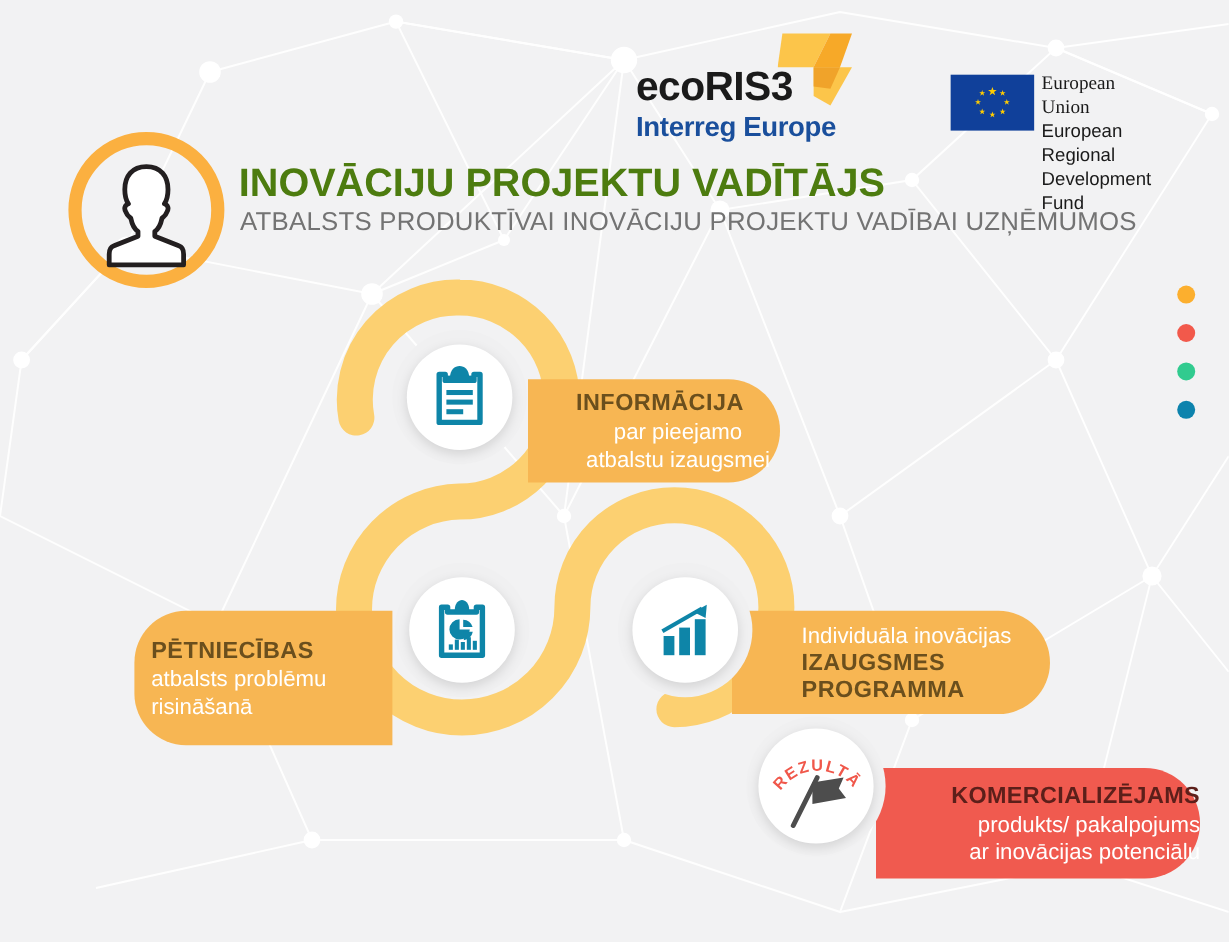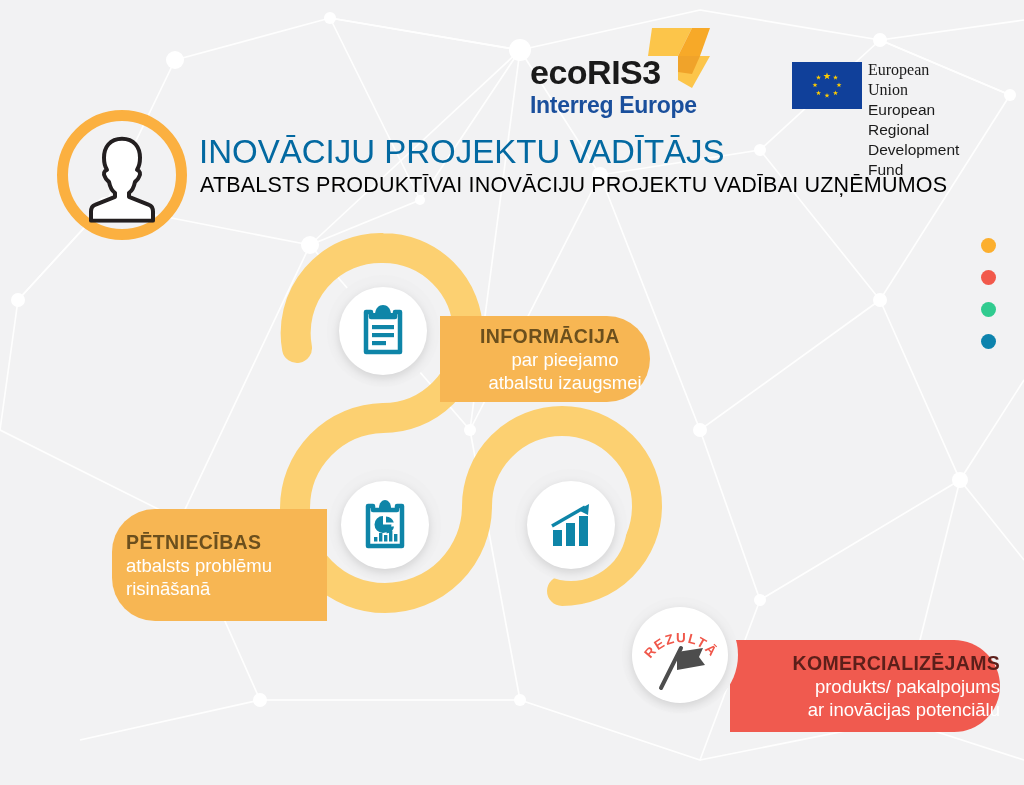--- a/index.html
+++ b/index.html
@@ -28,26 +28,26 @@
   .eutext div:first-child{font-size:16px;font-family:Liberation Serif, serif;}
 
   
   .person-ring{
     position:absolute;left:57px;top:110px;width:130px;height:130px;
     border-radius:50%;border:11px solid #fbb040;box-sizing:border-box;
   }
   .person-ring svg{position:absolute;left:50%;top:50%;transform:translate(-50%,-48%);}
   .title-main{
     position:absolute;left:199px;top:133px;
-    font-size:33px;font-weight:normal;color:#0369a1;letter-spacing:0px;
+    font-size:33px;font-weight:bold;color:#4d7c0f;letter-spacing:0px;
     white-space:nowrap;
   }
   .title-sub{
     position:absolute;left:200px;top:173px;
-    font-size:21.5px;color:#000000;letter-spacing:.2px;white-space:nowrap;
+    font-size:21.5px;color:#737373;letter-spacing:.2px;white-space:nowrap;
   }
 
   
   #ribbon{position:absolute;left:0;top:0;width:1024px;height:785px;}
 
   
   .pill{
     position:absolute;box-sizing:border-box;
     display:flex;flex-direction:column;justify-content:center;margin-top:29px;
   }
@@ -254,20 +254,25 @@
       <path d="M27,19.4 A8.6,8.6 0 0 1 34.8,25.5 L27,25.5 Z" fill="#0e85a8"></path>
       <path d="M27.5,29.5 L35,29.5 A8.4,8.4 0 0 1 27.5,36.5 Z" fill="#0e85a8"></path>
       <rect x="15" y="40" width="3.4" height="4.5" fill="#0e85a8"></rect>
       <rect x="20" y="36" width="3.4" height="8.5" fill="#0e85a8"></rect>
       <rect x="25" y="38" width="3.4" height="6.5" fill="#0e85a8"></rect>
       <rect x="30" y="34" width="3.4" height="10.5" fill="#0e85a8"></rect>
       <rect x="35" y="37" width="3.4" height="7.5" fill="#0e85a8"></rect>
     </svg>
   </div>
 
+  <div class="pill" id="pill-growth" style="background: rgb(247, 182, 83);">
+    <div class="bd">Individuāla inovācijas</div>
+    <div class="hd">IZAUGSMES</div>
+    <div class="hd">PROGRAMMA</div>
+  </div>
   <div class="haloring" id="halo-growth"></div>
   <div class="iconcircle" id="circ-growth">
     <svg width="52" height="52" viewBox="0 0 52 52">
       <rect x="8" y="31" width="9" height="16" fill="#0e85a8"></rect>
       <rect x="21" y="24" width="9" height="23" fill="#0e85a8"></rect>
       <rect x="34" y="17" width="9" height="30" fill="#0e85a8"></rect>
       <path d="M7,27 L40,8" stroke="#0e85a8" stroke-width="3.4" fill="none"></path>
       <polygon points="44,5 43,16 33,11" fill="#0e85a8"></polygon>
     </svg>
   </div>

